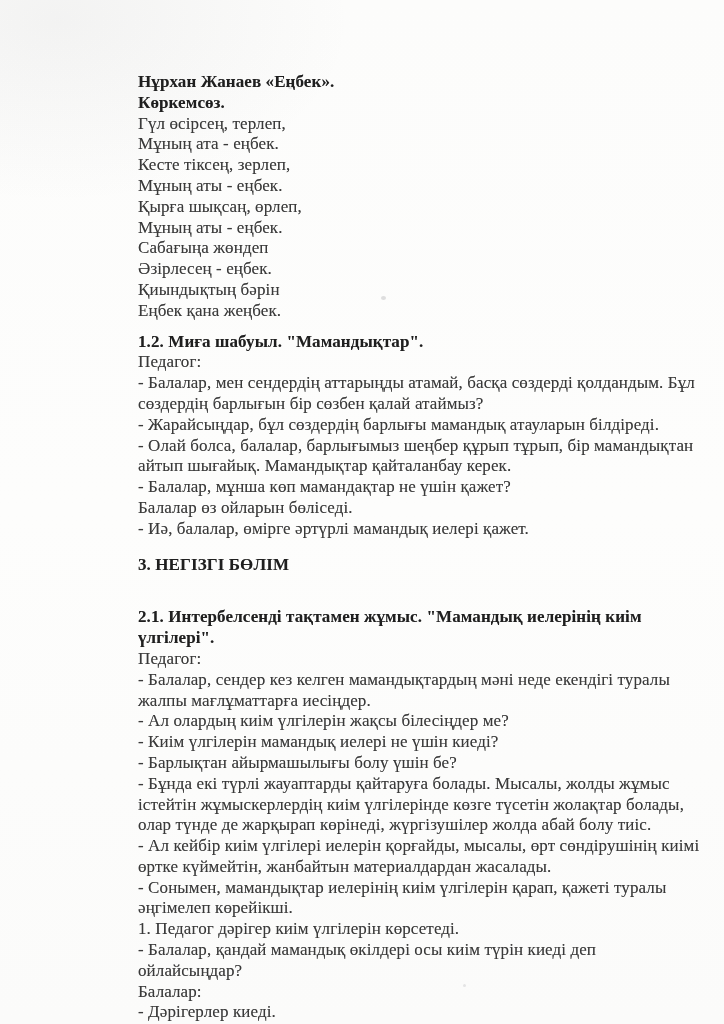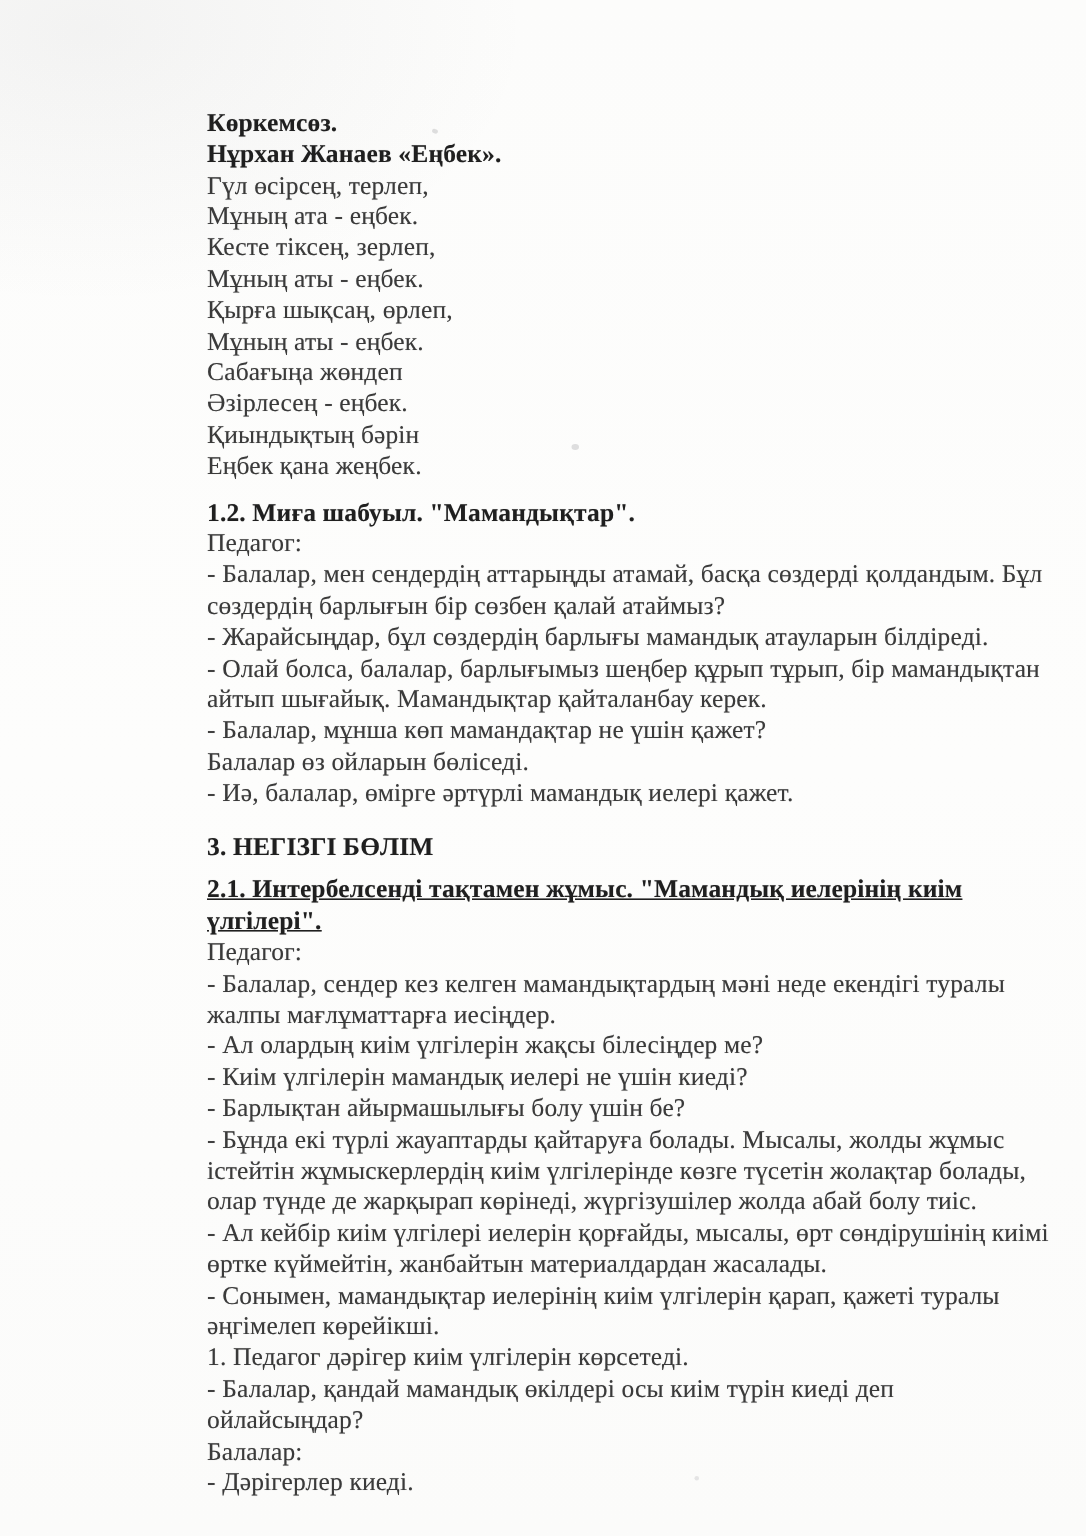--- a/index.html
+++ b/index.html
@@ -51,20 +51,20 @@
 </head>
 <body>
 
 <div class="scan-surface">
   <span class="speck speck-1"></span>
   <span class="speck speck-2"></span>
   <span class="speck speck-3"></span>
 </div>
 
 <main class="page-content">
-    <div class="block bold" style="margin-top: 0px;"><div class="line">Көркемсөз.</div><div class="line">Нұрхан Жанаев «Еңбек».</div></div>
+    <div class="block bold" style="margin-top: 0px;"><div class="line">Нұрхан Жанаев «Еңбек».</div><div class="line">Көркемсөз.</div></div>
     <div class="block" style="margin-top: 0px;"><div class="line">Гүл өсірсең, терлеп,</div><div class="line">Мұның ата - еңбек.</div><div class="line">Кесте тіксең, зерлеп,</div><div class="line">Мұның аты - еңбек.</div><div class="line">Қырға шықсаң, өрлеп,</div><div class="line">Мұның аты - еңбек.</div><div class="line">Сабағыңа жөндеп</div><div class="line">Әзірлесең - еңбек.</div><div class="line">Қиындықтың бәрін</div><div class="line">Еңбек қана жеңбек.</div></div>
     <div class="block bold" style="margin-top: 10px;"><div class="line">1.2. Миға шабуыл. "Мамандықтар".</div></div>
     <div class="block" style="margin-top: 0px;"><div class="line">Педагог:</div><div class="line">- Балалар, мен сендердің аттарыңды атамай, басқа сөздерді қолдандым. Бұл</div><div class="line">сөздердің барлығын бір сөзбен қалай атаймыз?</div><div class="line">- Жарайсыңдар, бұл сөздердің барлығы мамандық атауларын білдіреді.</div><div class="line">- Олай болса, балалар, барлығымыз шеңбер құрып тұрып, бір мамандықтан</div><div class="line">айтып шығайық. Мамандықтар қайталанбау керек.</div><div class="line">- Балалар, мұнша көп мамандақтар не үшін қажет?</div><div class="line">Балалар өз ойларын бөліседі.</div><div class="line">- Иә, балалар, өмірге әртүрлі мамандық иелері қажет.</div></div>
     <div class="block bold" style="margin-top: 15px;"><div class="line">3. НЕГІЗГІ БӨЛІМ</div></div>
-    <div class="block bold" style="margin-top: 8px; text-decoration: underline;"><div class="line">2.1. Интербелсенді тақтамен жұмыс. "Мамандық иелерінің киім</div><div class="line">үлгілері".</div></div>
+    <div class="block bold" style="margin-top: 32px;"><div class="line">2.1. Интербелсенді тақтамен жұмыс. "Мамандық иелерінің киім</div><div class="line">үлгілері".</div></div>
     <div class="block" style="margin-top: 0px;"><div class="line">Педагог:</div><div class="line">- Балалар, сендер кез келген мамандықтардың мәні неде екендігі туралы</div><div class="line">жалпы мағлұматтарға иесіңдер.</div><div class="line">- Ал олардың киім үлгілерін жақсы білесіңдер ме?</div><div class="line">- Киім үлгілерін мамандық иелері не үшін киеді?</div><div class="line">- Барлықтан айырмашылығы болу үшін бе?</div><div class="line">- Бұнда екі түрлі жауаптарды қайтаруға болады. Мысалы, жолды жұмыс</div><div class="line">істейтін жұмыскерлердің киім үлгілерінде көзге түсетін жолақтар болады,</div><div class="line">олар түнде де жарқырап көрінеді, жүргізушілер жолда абай болу тиіс.</div><div class="line">- Ал кейбір киім үлгілері иелерін қорғайды, мысалы, өрт сөндірушінің киімі</div><div class="line">өртке күймейтін, жанбайтын материалдардан жасалады.</div><div class="line">- Сонымен, мамандықтар иелерінің киім үлгілерін қарап, қажеті туралы</div><div class="line">әңгімелеп көрейікші.</div><div class="line">1. Педагог дәрігер киім үлгілерін көрсетеді.</div><div class="line">- Балалар, қандай мамандық өкілдері осы киім түрін киеді деп ойлайсыңдар?</div><div class="line">Балалар:</div><div class="line">- Дәрігерлер киеді.</div></div>
   </main>
 
 </body></html>

